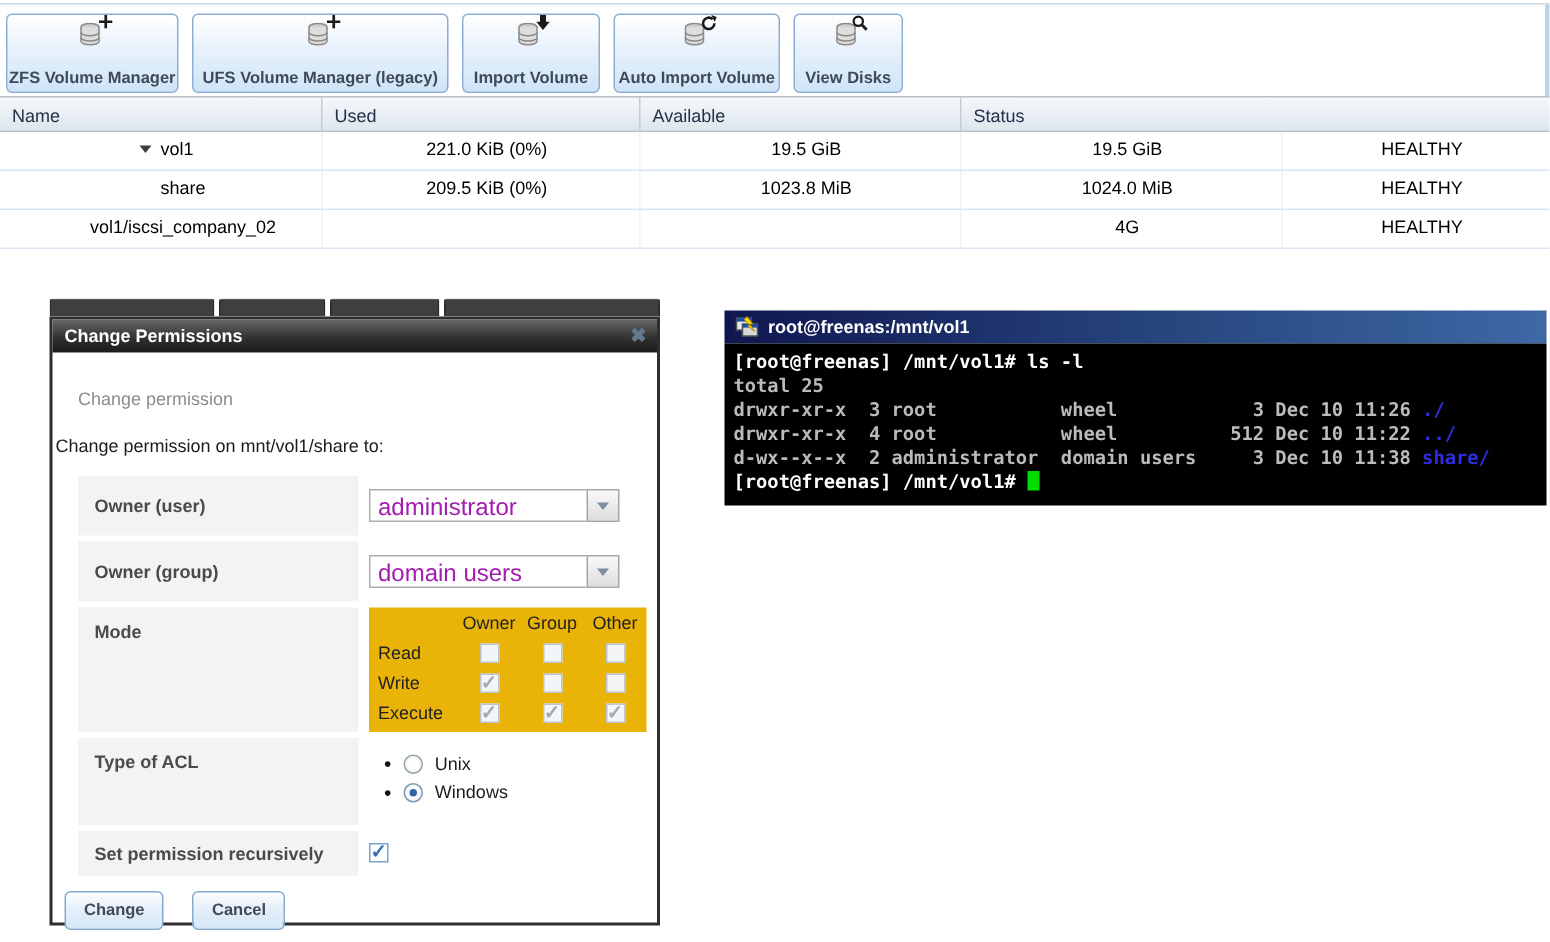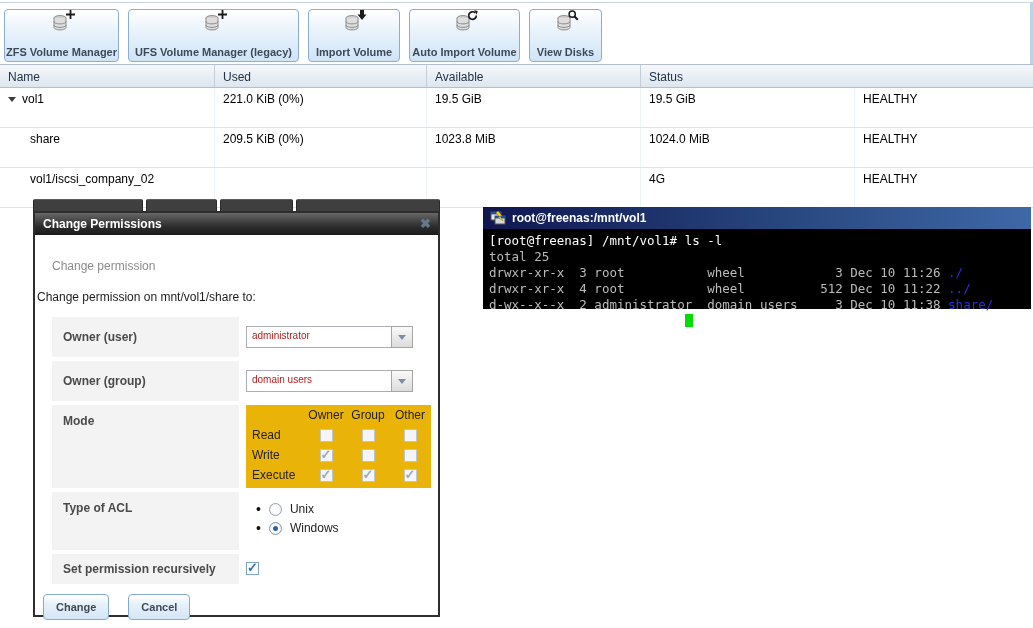--- a/index.html
+++ b/index.html
@@ -23,21 +23,21 @@
   .icon-wrap .ovl  { position:absolute; right:-3px; top:-3px; }
 
   
   .vtable { left:0; top:64px; width:1033px; }
   .vhead { display:grid; grid-template-columns:215px 212px 214px 214px 1fr;
            height:24px; background:linear-gradient(#f5f8fb,#dde5ee);
            border-top:1px solid #b6bfc9; border-bottom:1px solid #b6bfc9; }
   .hcell { padding:5px 0 0 8px; font-size:12px; color:#223246; border-right:1px solid #c4ccd5; }
   .hcell:last-child { border-right:none; }
   .vrow { display:grid; grid-template-columns:215px 212px 214px 214px 1fr;
-          height:40px; border-bottom:1px solid #d8e5f3; background:#fff; }
+          height:26px; border-bottom:1px solid #d8e5f3; background:#fff;text-align:center; }
   .vcell { padding:4px 0 0 8px; font-size:12px; color:#000; border-right:1px solid #eef3f8;
            white-space:nowrap; overflow:hidden; }
   .vcell:last-child { border-right:none; }
   .indent { padding-left:30px; }
   .expando { display:inline-block; width:0; height:0; margin:0 6px 1px 0;
              border-left:4px solid transparent; border-right:4px solid transparent;
              border-top:5px solid #3c3c3c; }
 
   
   .backtabs { left:33px; top:199px; width:407px; height:12px; display:flex; gap:3px; }
@@ -57,21 +57,21 @@
   .form { margin:13px 0 0 17px; }
   .frow { display:flex; margin-bottom:4px; }
   .lblcell { width:187px; background:#f3f3f3; padding-left:11px; font-size:12px;
              font-weight:bold; color:#4a4a4a; display:flex; align-items:center; }
   .lblcell.top { align-items:flex-start; padding-top:9px; }
   .ctrl { margin-left:7px; }
   .h40{min-height:40px;} .h75{min-height:75px;} .h58{min-height:58px;} .h30{min-height:30px;}
 
   .combo { display:flex; width:167px; height:22px; margin-top:9px; cursor:pointer; }
   .combo-text { flex:1; border:1px solid #abadb3; border-right:none; background:#fff;
-                font-size:10px; color:#b91c1c; padding:3px 0 0 5px; }
+                font-size:16px; color:#a21caf; padding:3px 0 0 5px; }
   .combo-btn { width:22px; border:1px solid #a6a6a6; background:linear-gradient(#fafafa,#dcdcdc);
                display:flex; align-items:center; justify-content:center; }
   .combo-arrow { width:0; height:0; border-left:4px solid transparent;
                  border-right:4px solid transparent; border-top:5px solid #7e8da2; }
 
   .mode-panel { width:185px; background:#eab308; padding:3px 0 6px 6px; font-size:12px; color:#222; }
   .mode-grid { display:grid; grid-template-columns:53px 42px 42px 42px; row-gap:6px;
                align-items:center; }
   .mode-head { text-align:center; font-size:12px; color:#222; }
   .mode-lbl { font-size:12px; color:#222; }
@@ -94,22 +94,22 @@
   .dlg-btns { display:flex; gap:19px; margin:10px 0 0 8px; }
   .btn-sm { padding:0 12px; height:26px; border:1px solid #86a9cf; border-radius:4px;
             background:linear-gradient(#ffffff,#e6f0fa 40%,#d4e6f7);
             font-size:11px; font-weight:bold; color:#404a54; cursor:pointer; }
 
   
   .term { left:483px; top:207px; width:548px; }
   .term-title { height:22px; background:linear-gradient(90deg,#101650,#28477f 55%,#3e68a6);
                 color:#fff; font-size:12px; font-weight:bold; display:flex; align-items:center;
                 gap:6px; padding-left:7px; }
-  .term-body { height:80px; background:#000; padding:4px 0 0 6px;
-               font-family:"DejaVu Sans Mono", monospace; font-weight:normal;
+  .term-body { height:108px; background:#000; padding:4px 0 0 6px;
+               font-family:"DejaVu Sans Mono", monospace; font-weight:bold;
                font-size:12.5px; line-height:16px; }
   .tl { white-space:pre; }
   .tl-bright { color:#ffffff; }
   .tl-dim { color:#bbbbbb; }
   .dir { color:#2e2ee0; }
   .cursor { display:inline-block; width:8px; height:13px; background:#00dd00; vertical-align:-2px; }
 </style>
 </head>
 <body>
 

